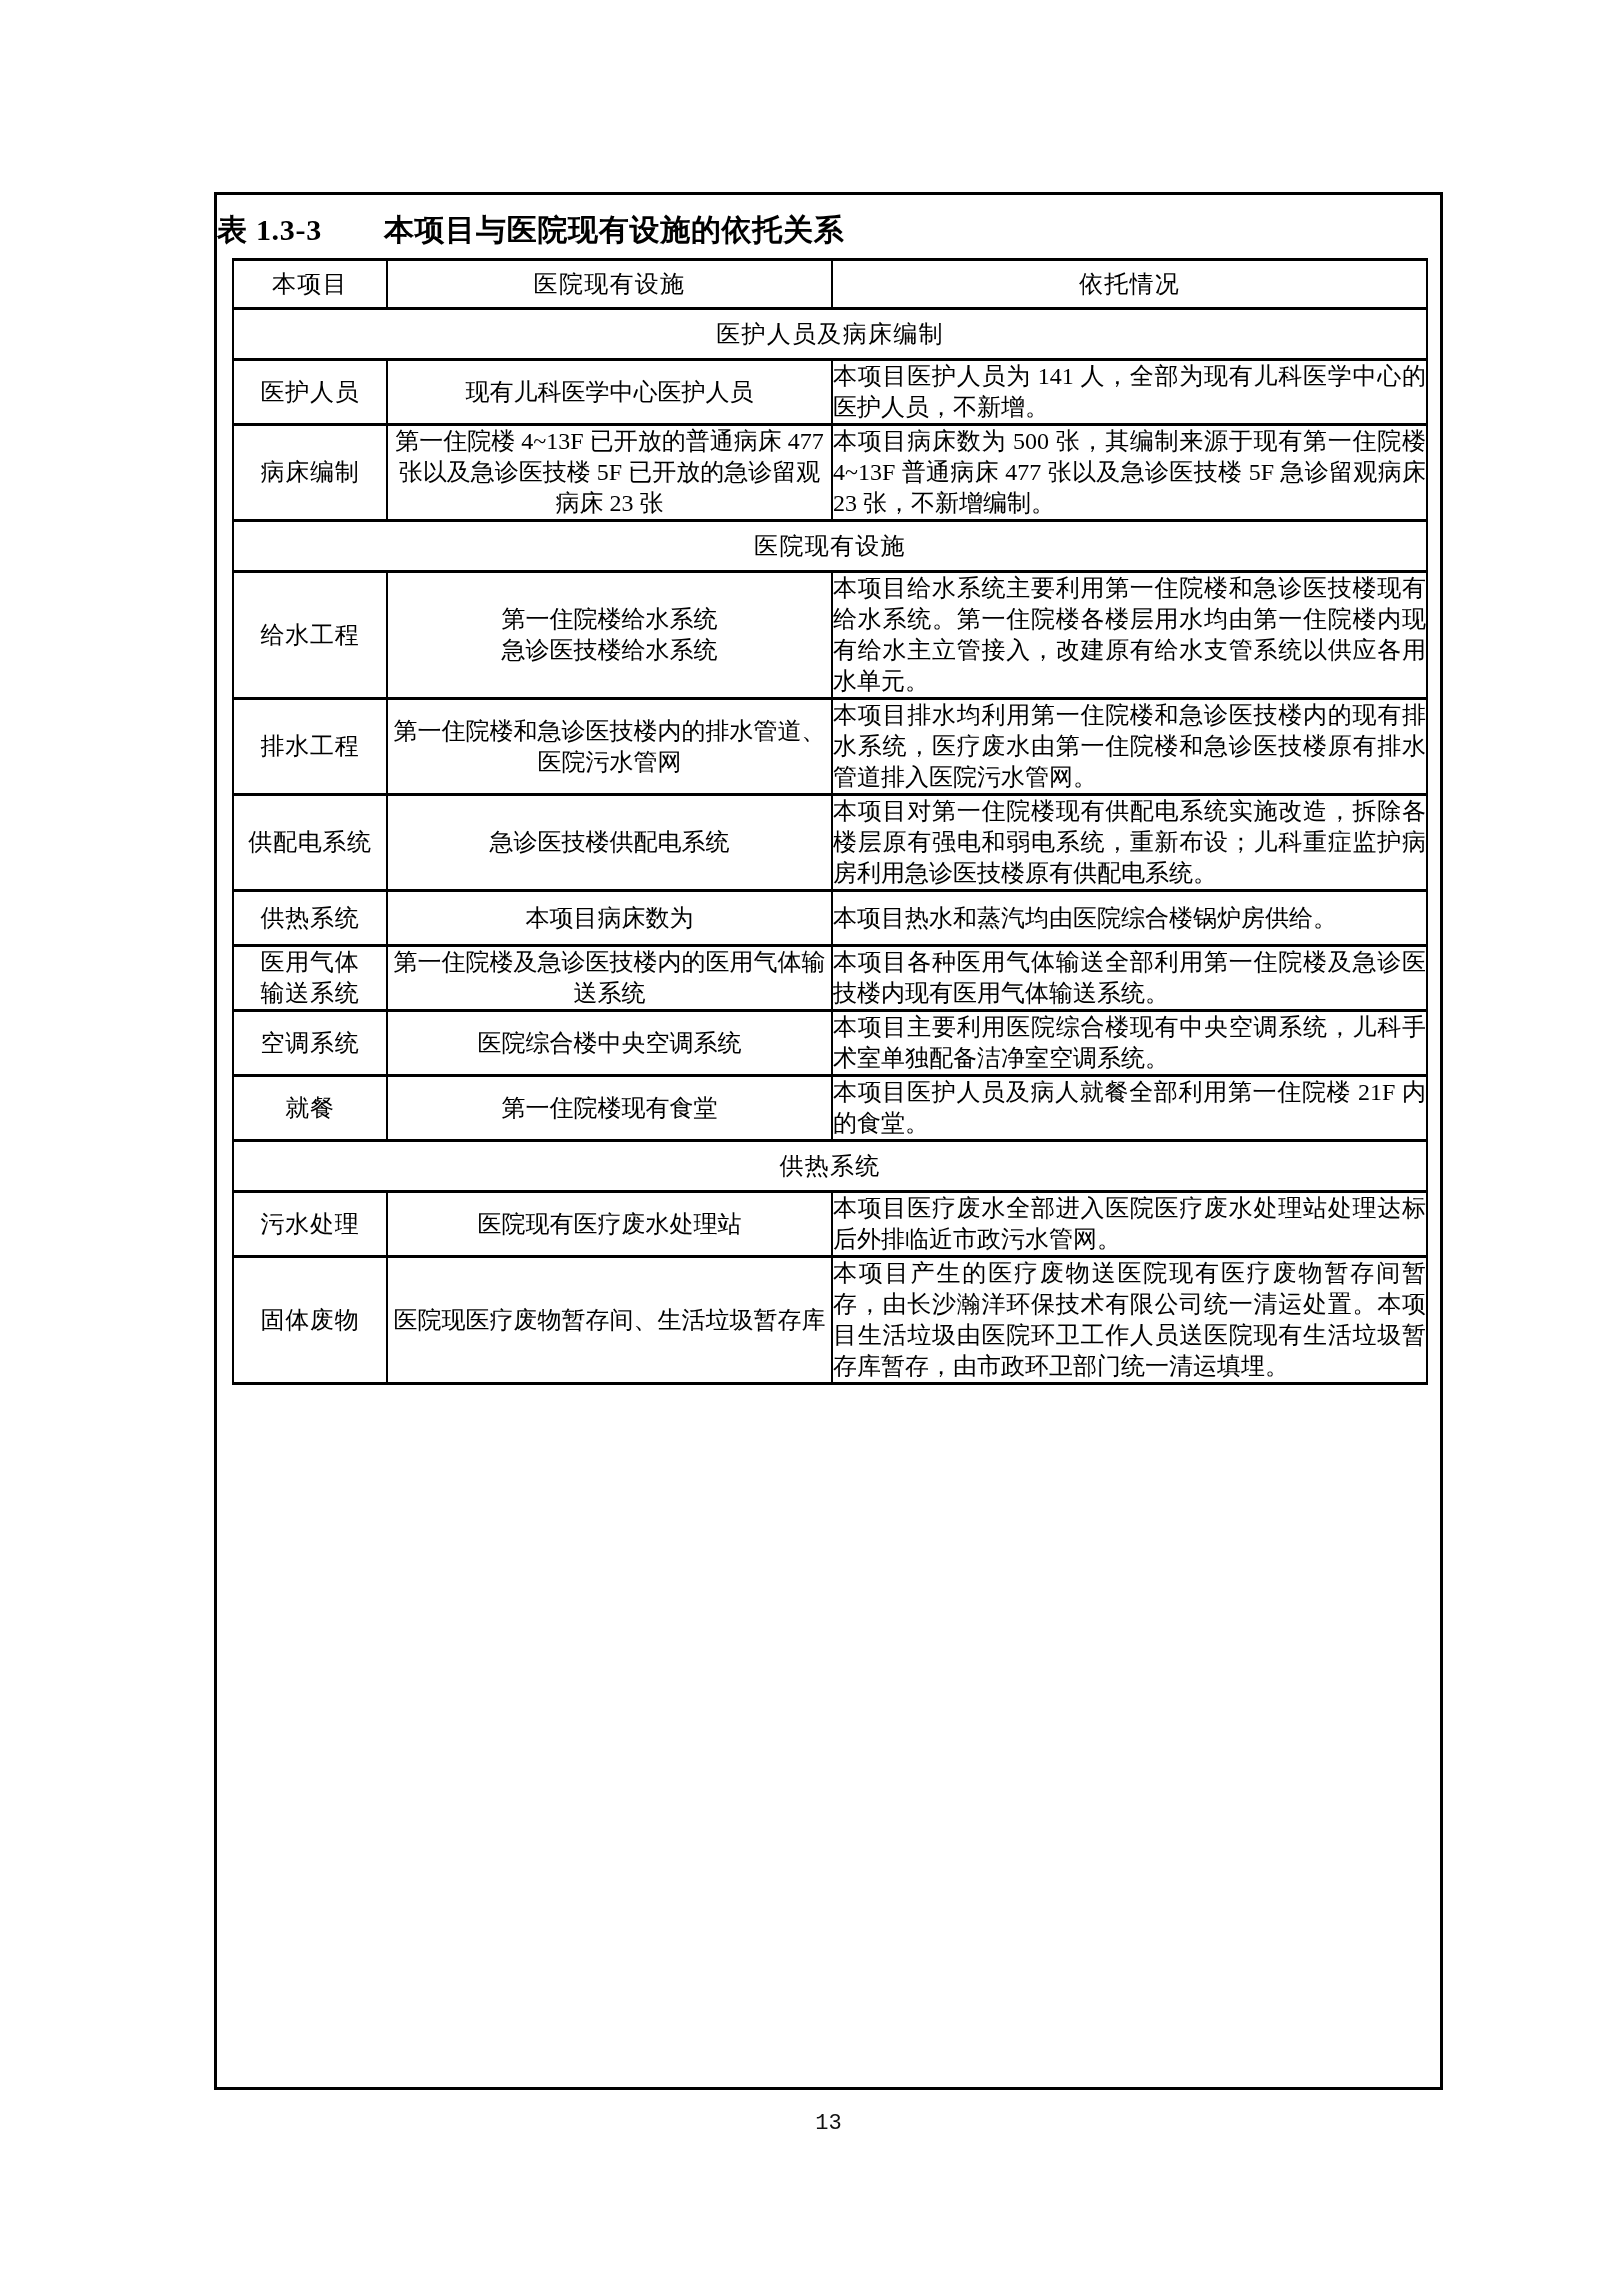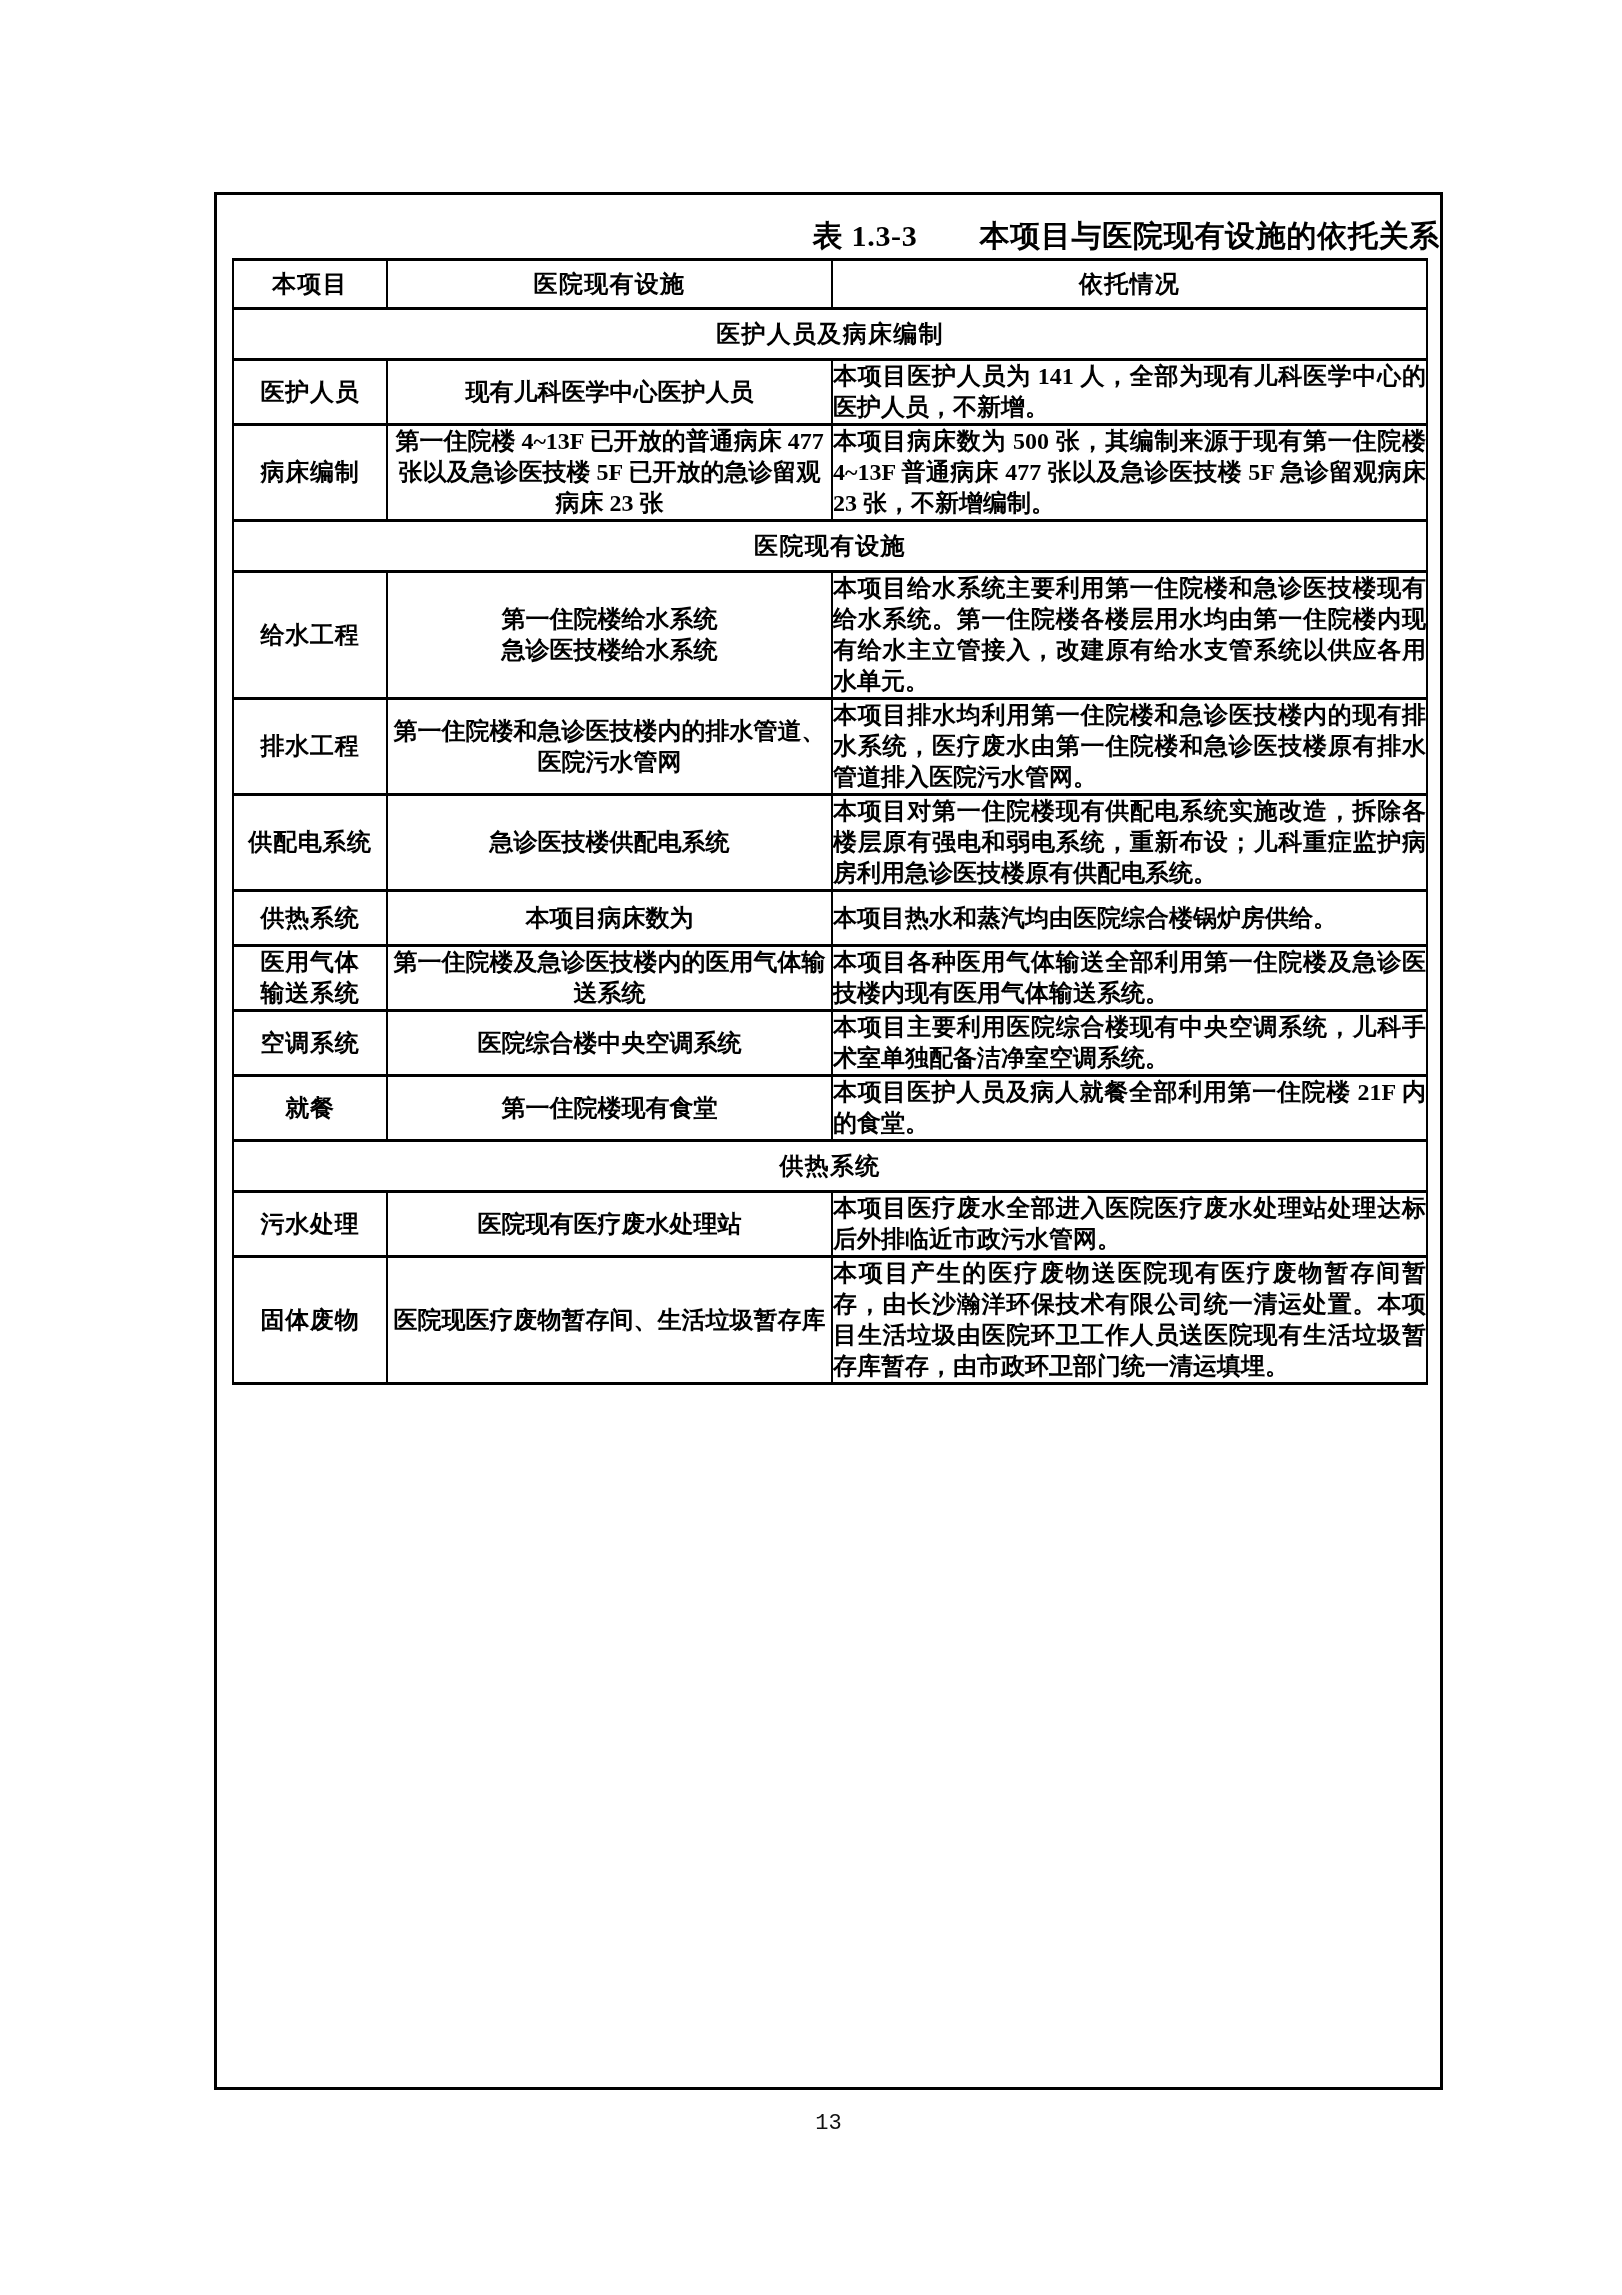--- a/index.html
+++ b/index.html
@@ -14,24 +14,24 @@
   .frame {
     position:absolute;
     left:214px; top:192px;
     width:1229px; height:1898px;
     border:3.3px solid #000;
     box-sizing:border-box;
     background:#fff;
   }
   .table-title {
     display:flex;
-    justify-content:flex-end;
+    justify-content:flex-start;
     align-items:baseline;
     gap:62px;
-    margin-top:22px;
+    margin-top:16px;
     font-size:30px;
     font-weight:bold;
     letter-spacing:0.7px;
     line-height:37px;
     white-space:nowrap;
   }
   table.deps {
     position:absolute;
     left:15px; top:63px;
     width:1194px;
@@ -40,21 +40,21 @@
     font-size:24px;
     line-height:31px;
   }
   table.deps th, table.deps td {
     border-top:3.9px solid #000;
     border-bottom:3.9px solid #000;
     border-left:2px solid #000;
     border-right:2px solid #000;
     padding:0;
     vertical-align:middle;
-    font-weight:bold;
+    font-weight:normal;
   }
   table.deps tr > *:first-child { border-left:2.6px solid #000; }
   table.deps tr > *:last-child  { border-right:2.6px solid #000; }
   table.deps th {
     height:46px;
     text-align:center;
     letter-spacing:1.3px;
   }
   tr.section-row td {
     height:48px;

